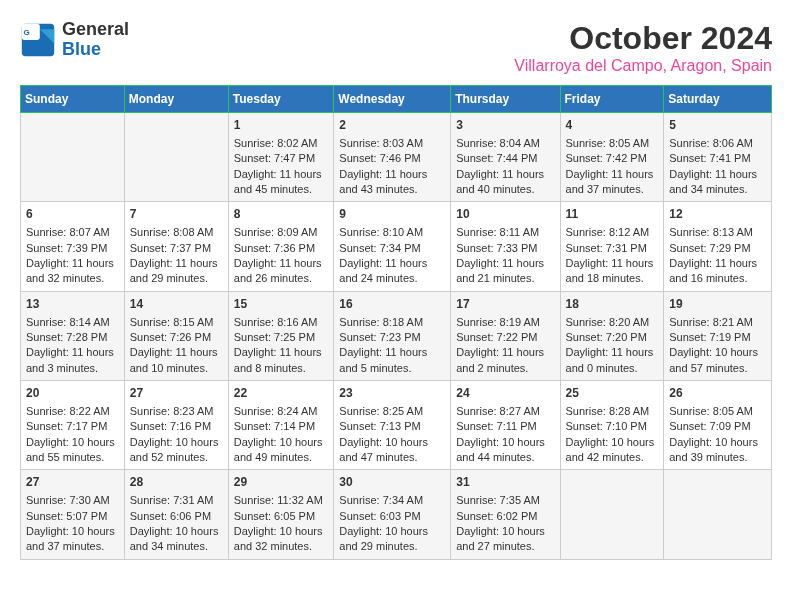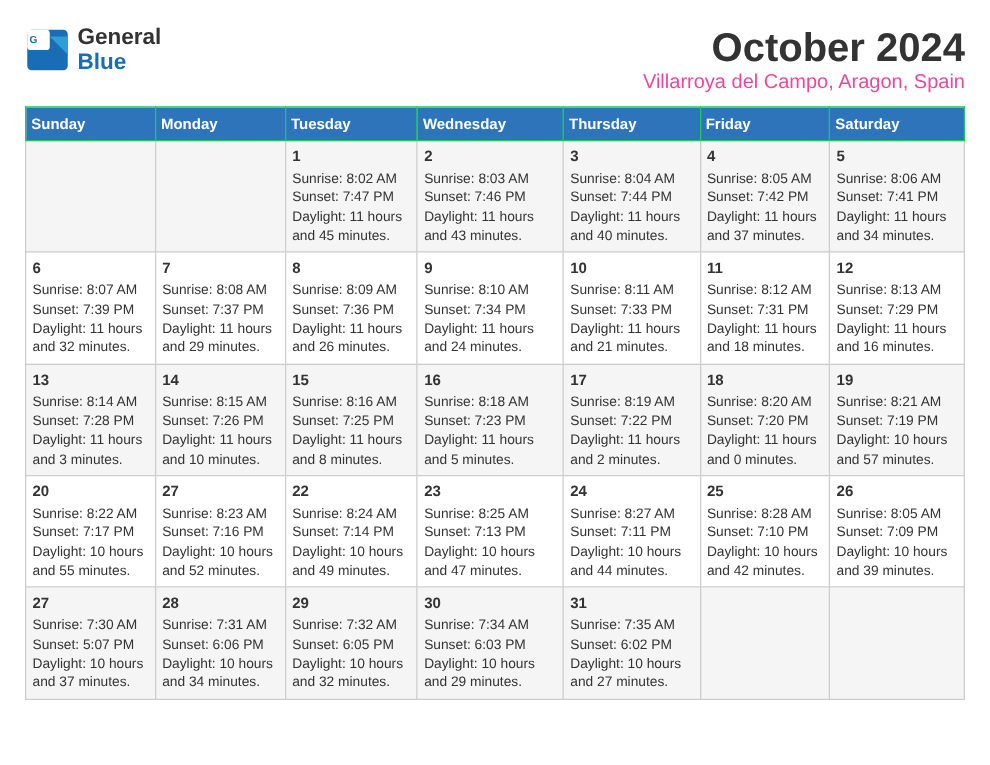--- a/index.html
+++ b/index.html
@@ -292,21 +292,21 @@
           <div>Daylight: 10 hours and 37 minutes.</div>
         </td>
         <td>
           <span class="day-num">28</span>
           <div>Sunrise: 7:31 AM</div>
           <div>Sunset: 6:06 PM</div>
           <div>Daylight: 10 hours and 34 minutes.</div>
         </td>
         <td>
           <span class="day-num">29</span>
-          <div>Sunrise: 7:32 AM</div>
+          <div>Sunrise: 11:32 AM</div>
           <div>Sunset: 6:05 PM</div>
           <div>Daylight: 10 hours and 32 minutes.</div>
         </td>
         <td>
           <span class="day-num">30</span>
           <div>Sunrise: 7:34 AM</div>
           <div>Sunset: 6:03 PM</div>
           <div>Daylight: 10 hours and 29 minutes.</div>
         </td>
         <td>

